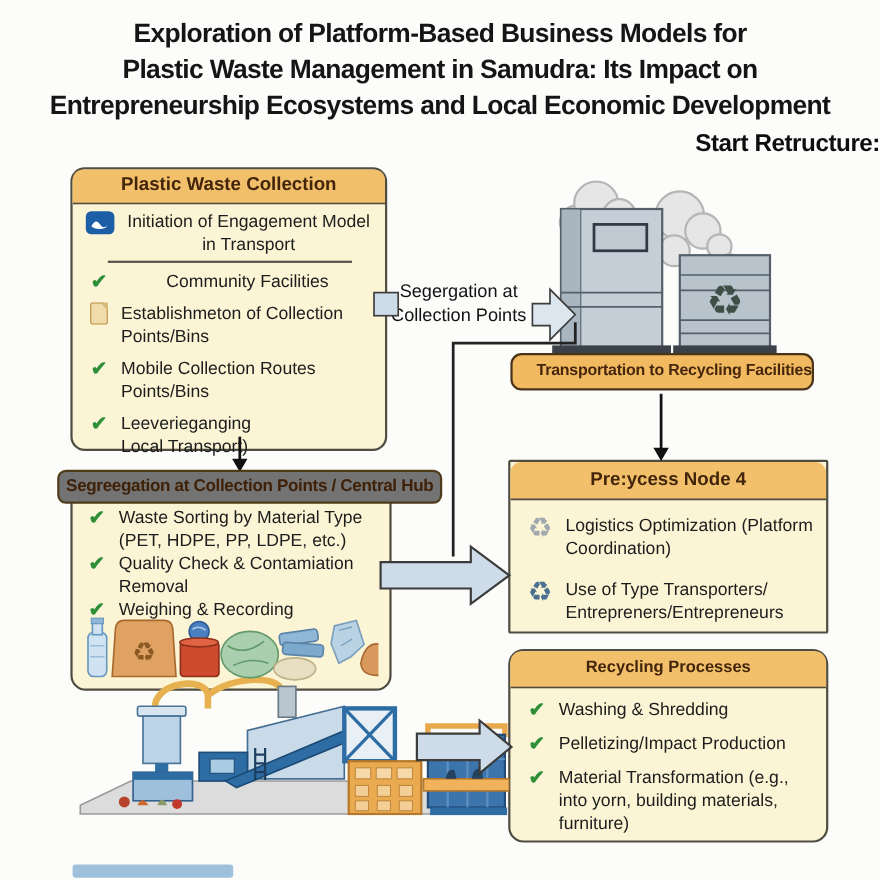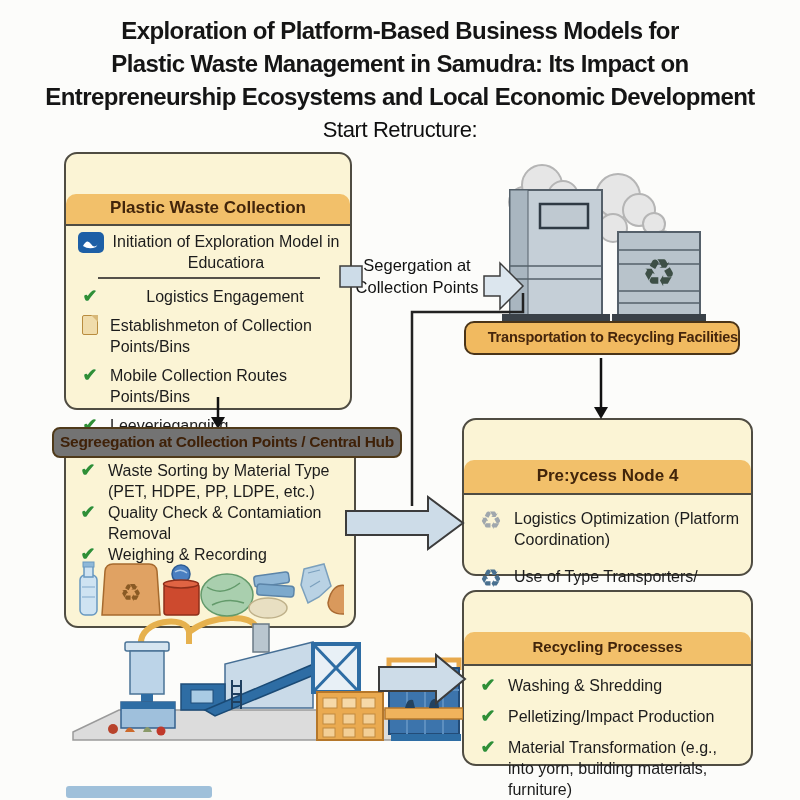--- a/index.html
+++ b/index.html
@@ -1,26 +1,26 @@
 <!DOCTYPE html>
 <html><head>
 <meta charset="utf-8">
 <style>
   html,body{margin:0;padding:0;}
   #page{position:relative;width:800px;height:800px;background:#fcfcfa;overflow:hidden;
         font-family:"Liberation Sans",sans-serif;color:#1c1c1c;}
   
   .title{position:absolute;left:0;top:14px;width:800px;text-align:center;
          font-weight:700;font-size:24px;line-height:33px;letter-spacing:-0.6px;color:#151515;}
-  .subtitle{position:absolute;left:0;top:117px;width:800px;text-align:center;
-            font-weight:400;font-size:22px;letter-spacing:-0.4px;color:#0e0e0e;}
+  .subtitle{position:absolute;left:0;top:117px;width:800px;text-align:right;
+            font-weight:700;font-size:22px;letter-spacing:-0.4px;color:#0e0e0e;}
   
   .panel{position:absolute;background:#fbf4d5;border:2px solid #4f4c42;border-radius:13px;box-sizing:border-box;}
   .panel-header{background:#f2c06a;border-bottom:2px solid #4f4c42;border-radius:10px 10px 0 0;
-                font-weight:700;text-align:center;color:#42250b;margin-top:40px;}
+                font-weight:700;text-align:center;color:#42250b;}
   .row{display:flex;gap:8px;align-items:flex-start;}
   .row .txt{font-size:16px;line-height:21px;color:#1c1c1c;}
   .ck{width:24px;flex:0 0 24px;text-align:center;font-size:18px;line-height:21px;font-weight:700;
       color:#2f8f36;text-shadow:0 0 1px #ffffff;}
   
   #box-collection{left:64px;top:152px;width:288px;height:258px;}
   #box-collection .panel-header{height:30px;line-height:28px;font-size:17px;}
   #box-collection .content{padding:5px 10px 4px 12px;}
   .engagement-icon{width:26px;height:21px;flex:0 0 26px;background:#1d5fa6;border-radius:5px;
                    display:inline-flex;align-items:center;justify-content:center;margin-top:1px;}
@@ -38,21 +38,21 @@
                   border:2px solid #4a3418;border-radius:10px;box-sizing:border-box;text-align:right;
                   font-weight:700;font-size:14.5px;line-height:29px;letter-spacing:-0.2px;color:#46260c;white-space:nowrap;}
   
   #box-seg-body{left:64px;top:442px;width:292px;height:186px;border-radius:14px;}
   #box-seg-header{position:absolute;left:52px;top:427px;width:350px;height:31px;background:#737373;
                   border:2px solid #4f3a1a;border-radius:8px;box-sizing:border-box;text-align:center;
                   font-weight:700;font-size:15.5px;line-height:26px;letter-spacing:-0.3px;color:#3f2108;white-space:nowrap;z-index:5;}
   #box-seg-body .content{padding:16px 8px 0 10px;}
   #box-seg-body .txt{max-width:246px;}
   
-  #box-process{left:462px;top:418px;width:291px;height:158px;border-radius:14px;}
+  #box-process{left:462px;top:418px;width:291px;height:158px;border-radius:2px;}
   #box-process .panel-header{height:33px;line-height:31px;font-size:17px;}
   #box-process .content{padding:13px 10px 0 12px;}
   .recycle-ic{width:30px;flex:0 0 30px;text-align:center;font-size:25px;line-height:24px;}
   .recycle-gray{color:#a0a7ad;}
   .recycle-blue{color:#49708f;}
   
   #box-recycling{left:462px;top:590px;width:291px;height:176px;border-radius:14px;}
   #box-recycling .panel-header{height:32px;line-height:30px;font-size:15px;}
   #box-recycling .content{padding:9px 8px 0 12px;}
   
@@ -78,26 +78,26 @@
 
   <div class="panel" id="box-collection">
     <div class="panel-header">Plastic Waste Collection</div>
     <div class="content">
       <div class="row mb4">
         <span class="engagement-icon">
           <svg width="20" height="14" viewBox="0 0 20 14">
               <path d="M2,10 Q6,2 10,8 T18,6 L15,11 Q8,14 2,10 Z" fill="#ffffff"></path>
             </svg>
         </span>
-        <span class="txt center-txt">Initiation of Exploration Model in Educatiora</span>
+        <span class="txt center-txt">Initiation of Engagement Model in Transport</span>
       </div>
       <div class="divider"></div>
       <div class="row mb8">
         <span class="ck">✔</span>
-        <span class="txt center-txt">Logistics Engagement</span>
+        <span class="txt center-txt">Community Facilities</span>
       </div>
       <div class="row mb8">
         <span class="doc-icon"></span>
         <span class="txt">Establishmeton of Collection Points/Bins</span>
       </div>
       <div class="row mb8">
         <span class="ck">✔</span>
         <span class="txt w235">Mobile Collection Routes Points/Bins</span>
       </div>
       <div class="row mb0">

